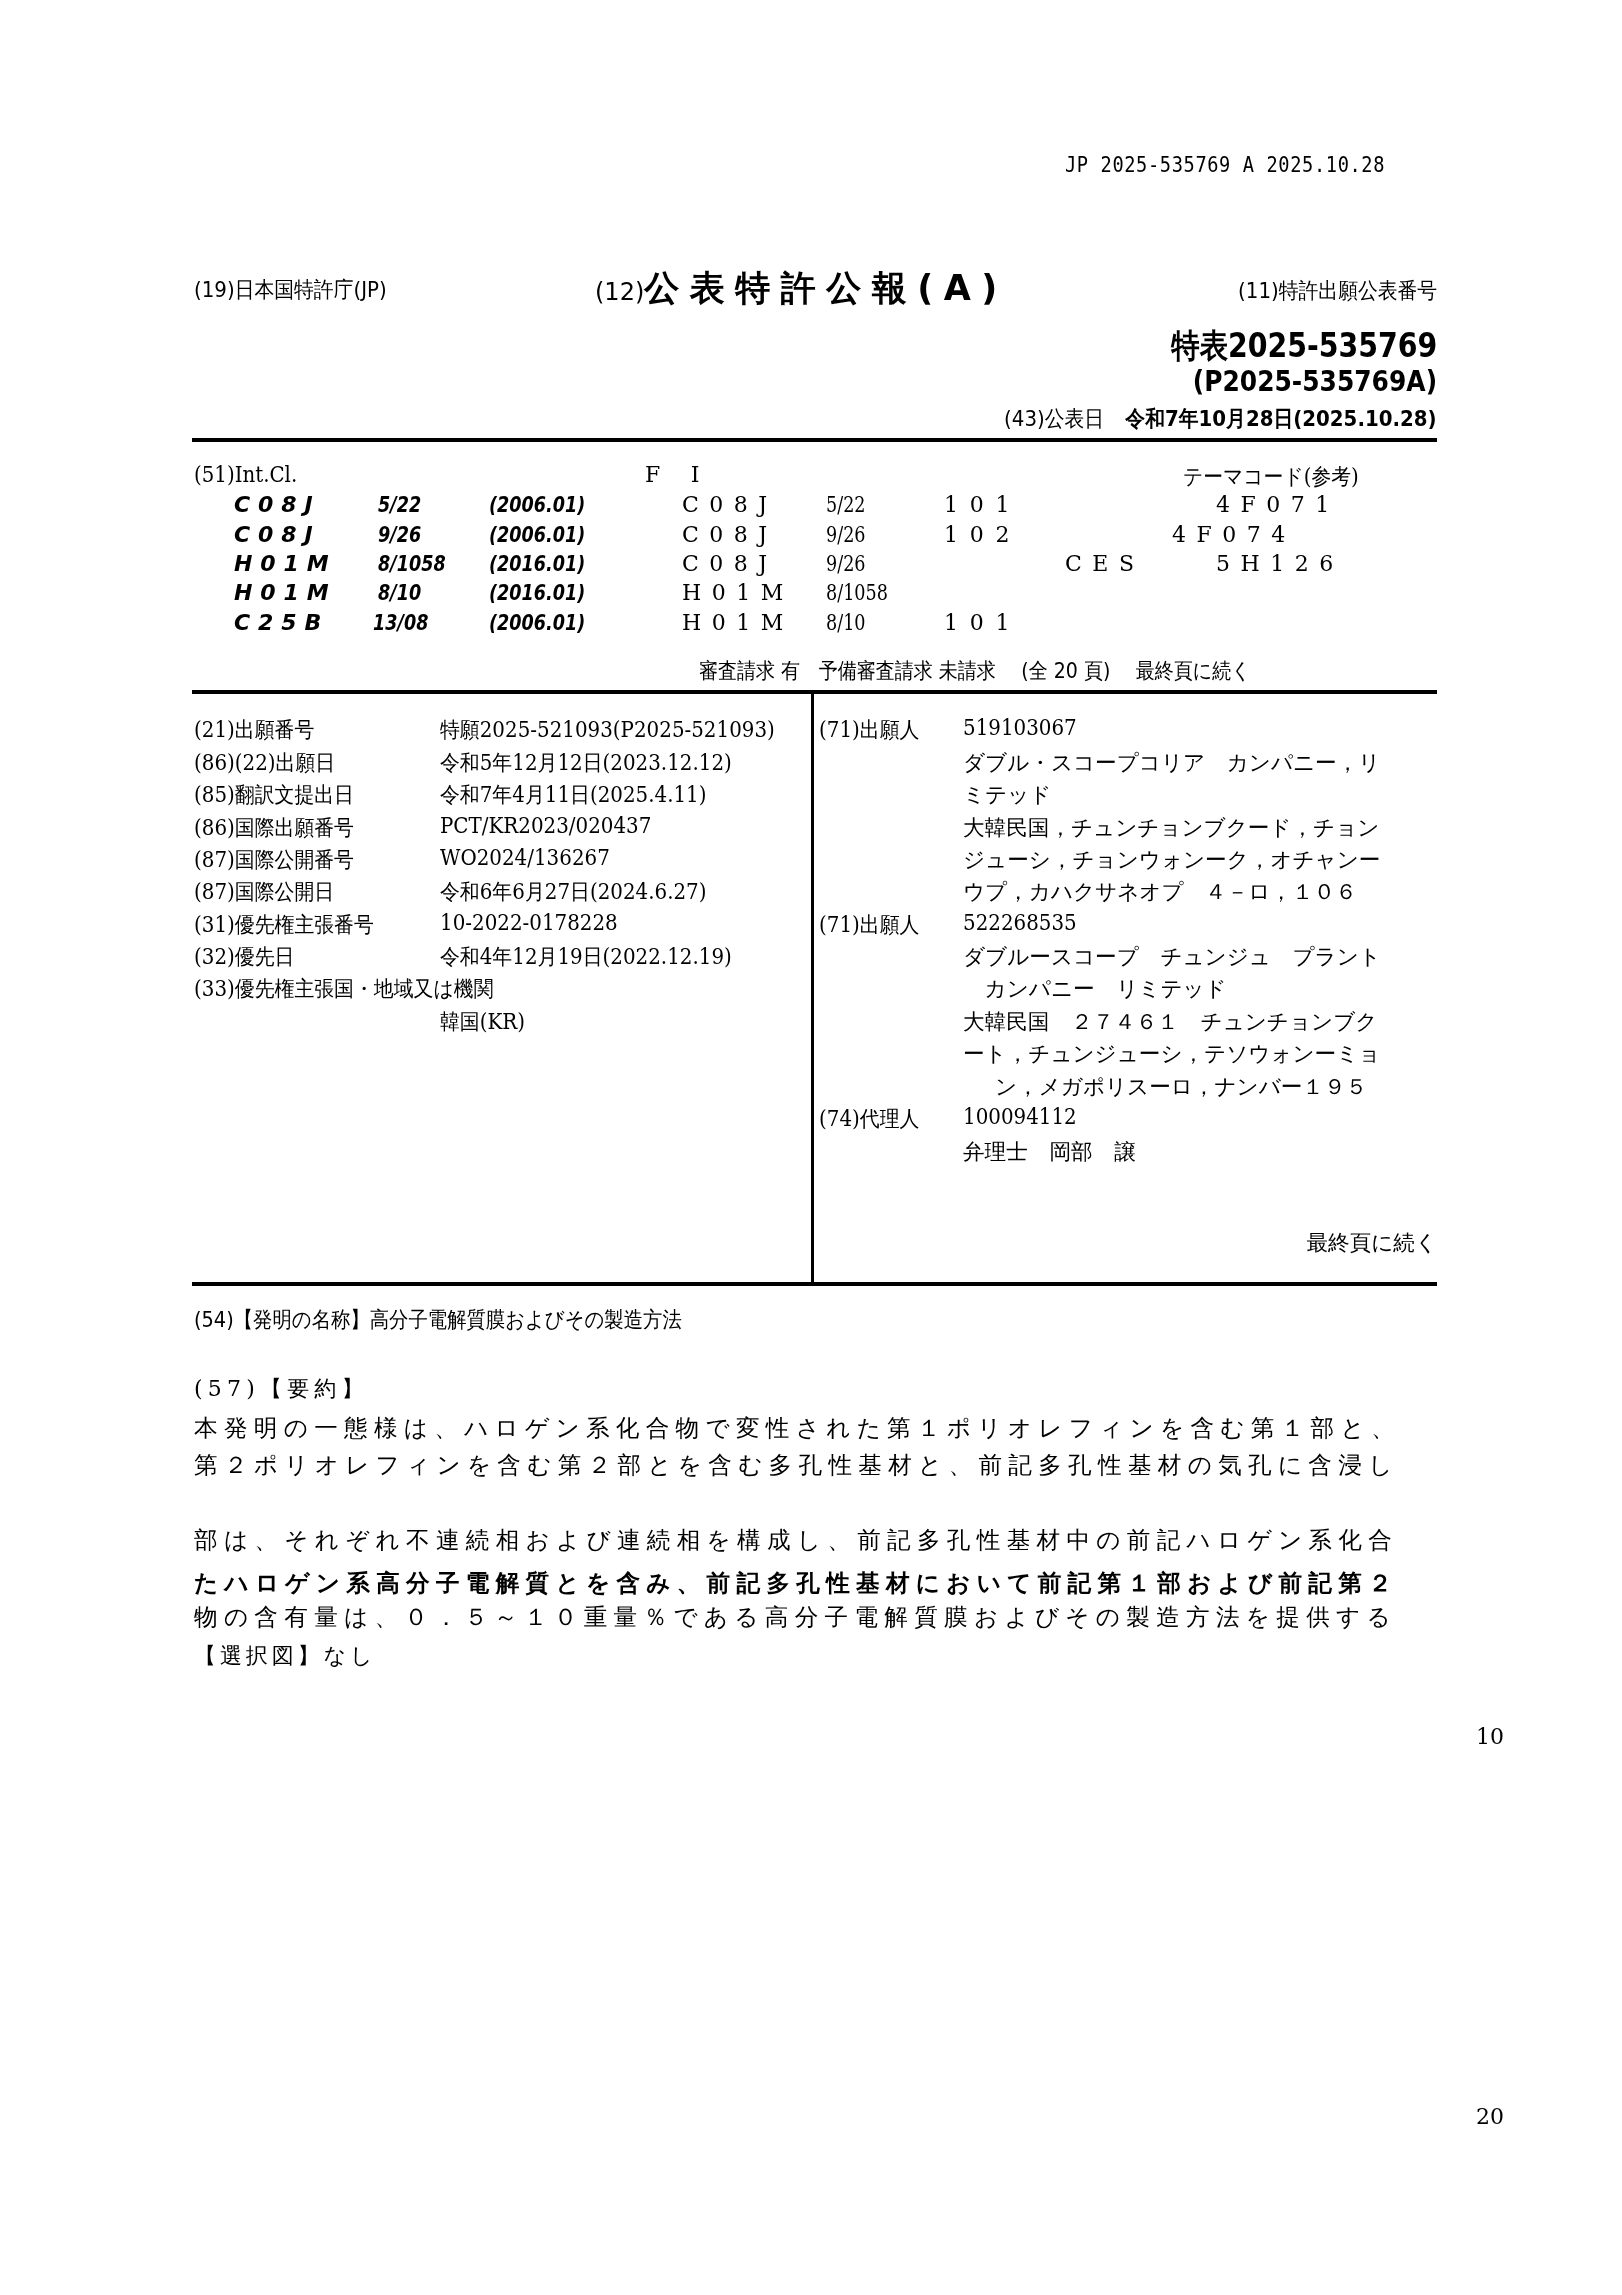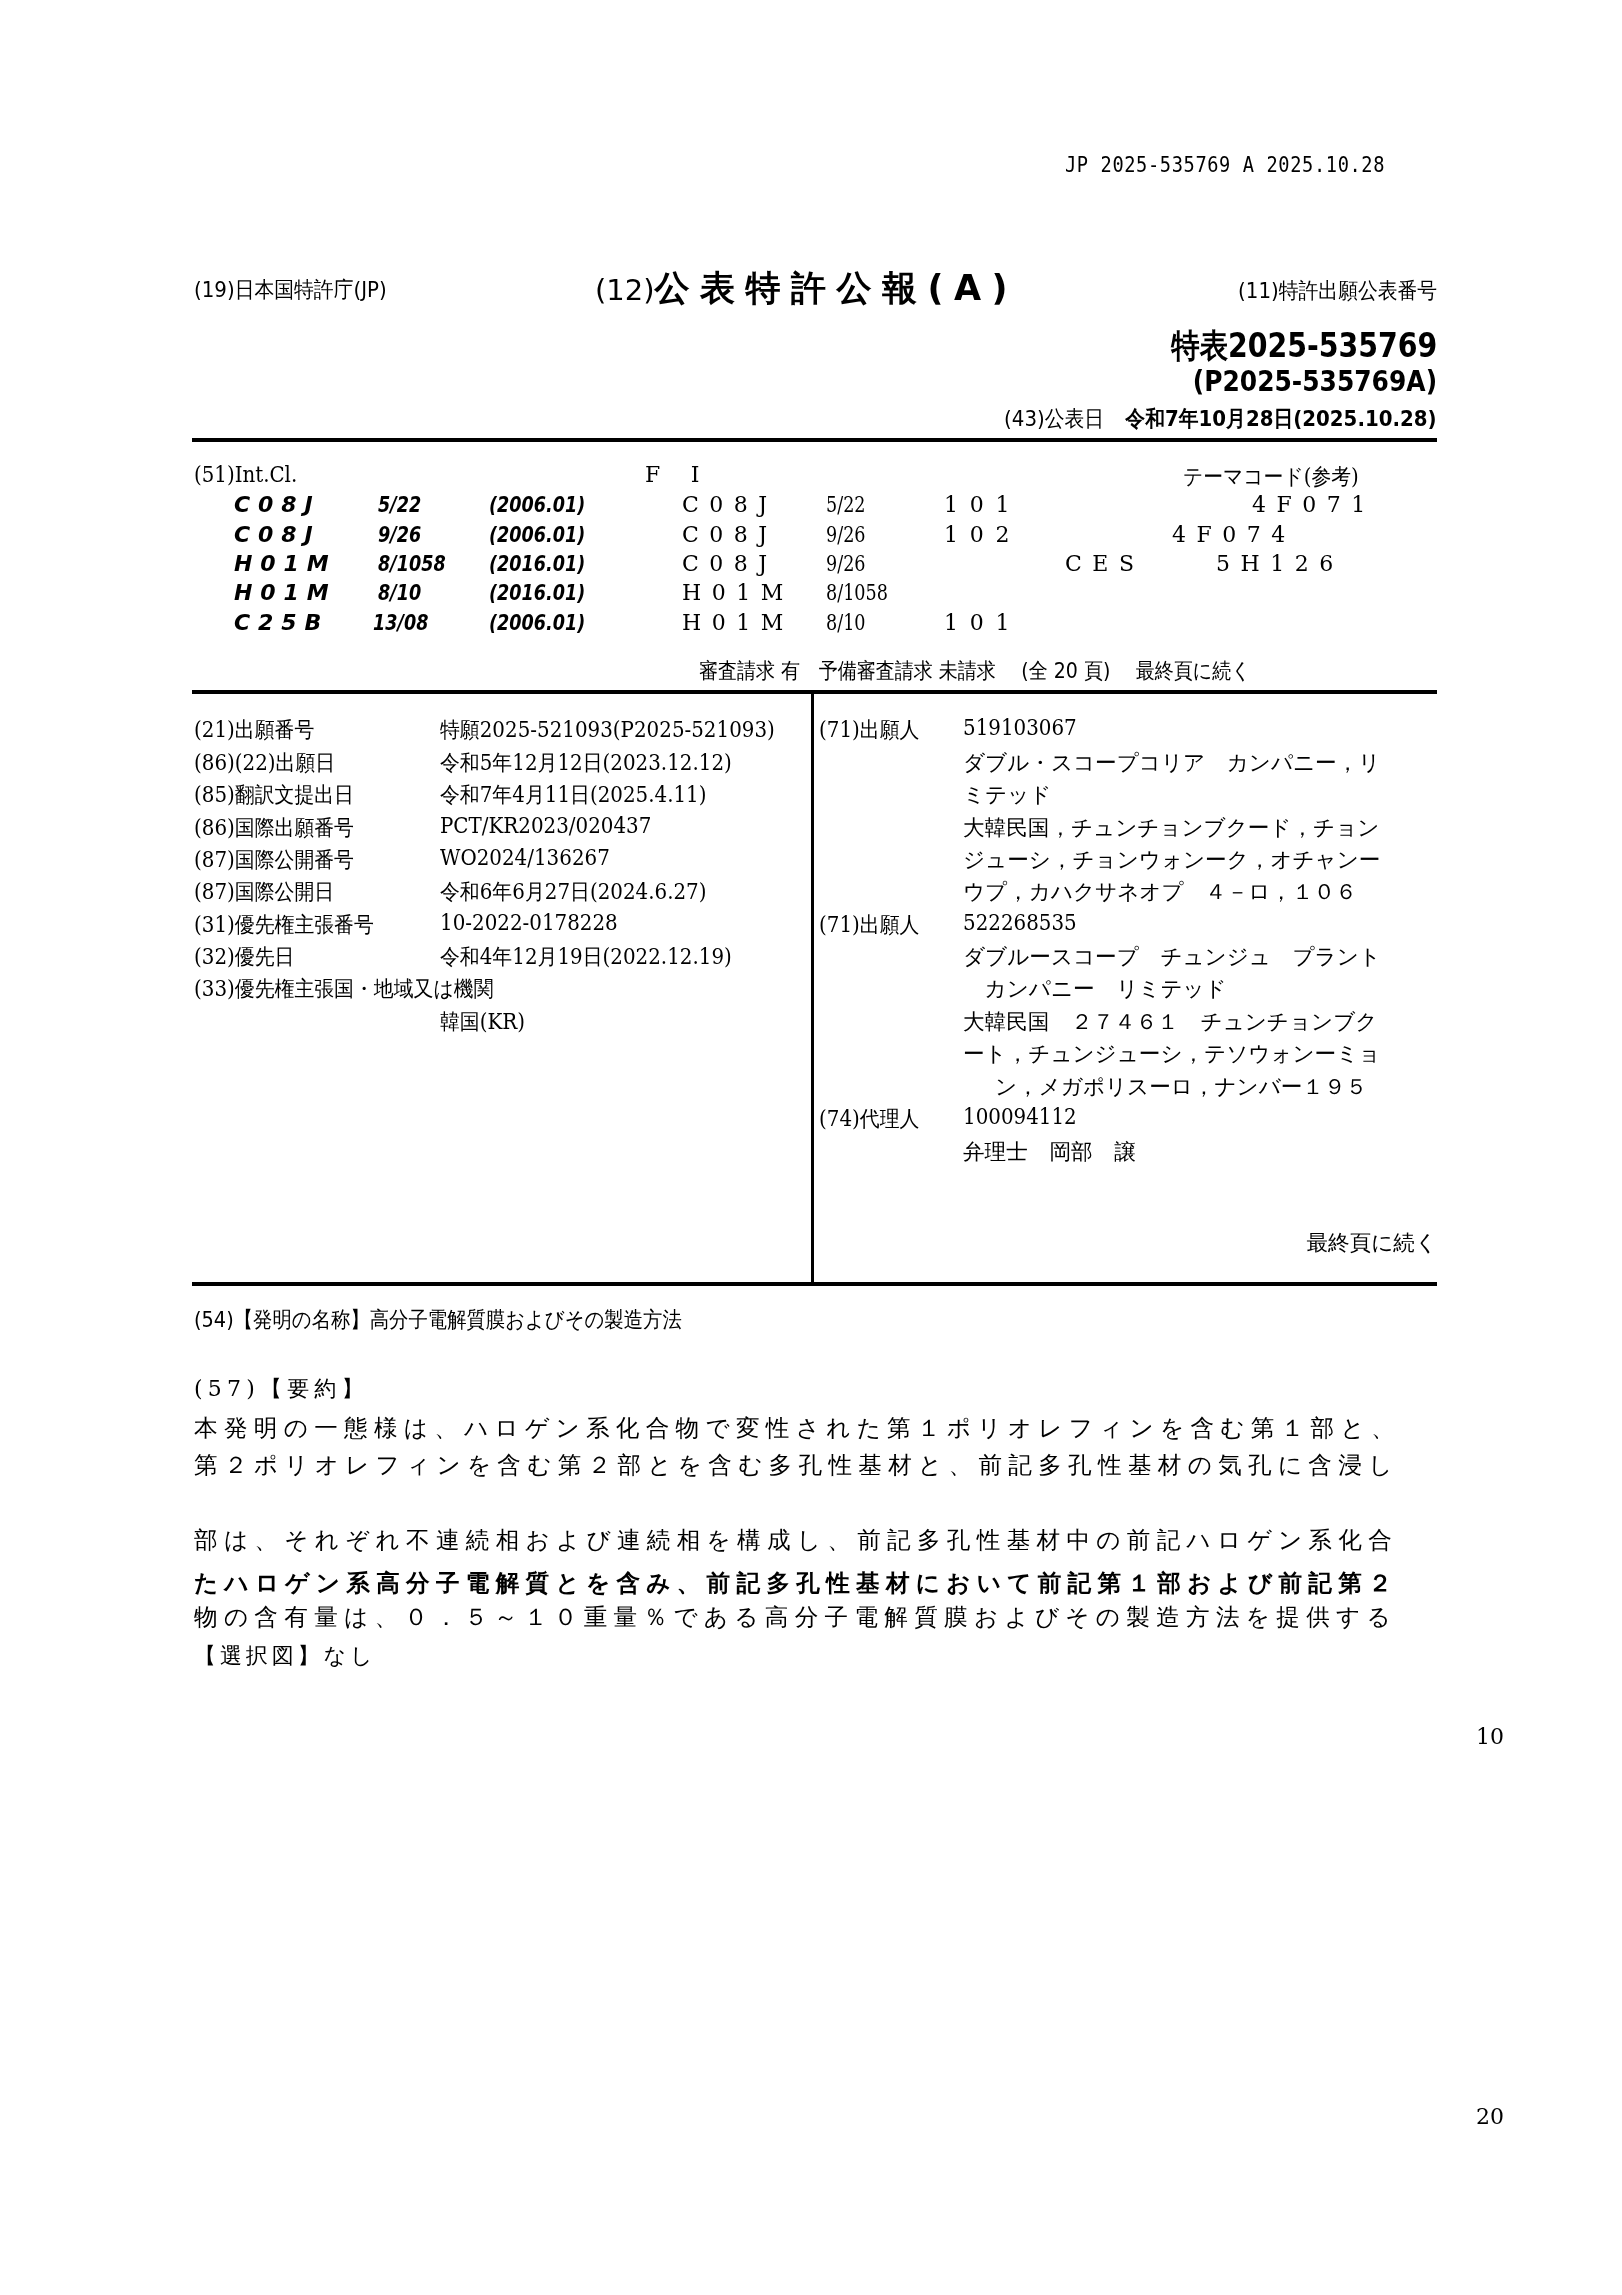--- a/index.html
+++ b/index.html
@@ -6,21 +6,21 @@
   body { width: 1623px; height: 2295px; position: relative; overflow: hidden; color: #000; font-family: "DejaVu Serif", "Liberation Serif", serif; }
   .abs { position: absolute; white-space: nowrap; }
   .mono { font-family: "DejaVu Sans Mono", "Liberation Mono", monospace; }
   .sans { font-family: "DejaVu Sans", "Liberation Sans", sans-serif; }
   .serif { font-family: "DejaVu Serif", "Liberation Serif", serif; }
   .rule { position: absolute; background: #000; }
 
   #header-code { left: 1065px; top: 152px; font-size: 22px; letter-spacing: 0.7px; transform: scaleX(0.85); transform-origin: left top; }
   #office { left: 194px; top: 275px; font-size: 22px; transform: scaleX(0.9); transform-origin: left top; }
   #doc-title { left: 595px; top: 265px; font-size: 35px; font-weight: bold; letter-spacing: 10.5px; }
-  #doc-title .num { font-size: 29px; font-weight: normal; letter-spacing: 0; }
+  #doc-title .num { font-size: 24px; font-weight: normal; letter-spacing: 0; }
   #pubno-label { right: 186px; top: 276px; font-size: 22px; transform: scaleX(0.9); transform-origin: right top; }
   #pubno { right: 186px; top: 324px; font-size: 33px; font-weight: bold; transform: scaleX(0.86); transform-origin: right top; }
   #pubno-p { right: 186px; top: 364px; font-size: 29px; font-weight: bold; transform: scaleX(0.86); transform-origin: right top; }
   #pubdate { right: 186px; top: 404px; font-size: 22px; transform: scaleX(0.9); transform-origin: right top; }
   #pubdate .lbl { margin-right: 23.6px; font-weight: normal; }
   #pubdate .val { font-weight: bold; }
 
   .cls { font-size: 22px; }
   .cls-it { font-family: "DejaVu Sans", "Liberation Sans", sans-serif; font-style: italic; font-weight: bold; font-size: 22px; }
   .cls-row { position: absolute; height: 29px; }
@@ -100,21 +100,21 @@
   <span class="abs serif cls" style="left:944px; letter-spacing:11.8px;"></span>
   <span class="abs serif cls" style="left:1065px; letter-spacing:10.5px;"></span>
 </div>
 <div class="cls-row" style="left:0; top:610px;">
   <span class="abs serif cls" style="left:682px; letter-spacing:10.5px;">H01M</span>
   <span class="abs serif cls" style="left:826px; transform:scaleX(0.8); transform-origin:left top;">8/10</span>
   <span class="abs serif cls" style="left:944px; letter-spacing:11.8px;">101</span>
   <span class="abs serif cls" style="left:1065px; letter-spacing:10.5px;"></span>
 </div>
 
-<div class="abs serif cls" style="left:1252px; top:492px; letter-spacing:10.5px;">4F071</div>
+<div class="abs serif cls" style="left:1216px; top:492px; letter-spacing:10.5px;">4F071</div>
 <div class="abs serif cls" style="left:1172px; top:522px; letter-spacing:10.5px;">4F074</div>
 <div class="abs serif cls" style="left:1216px; top:551px; letter-spacing:10.5px;">5H126</div>
 
 <div class="abs sans" style="left:699px; top:656px; font-size:21.6px; transform:scaleX(0.88); transform-origin:left top;">
   <span>審査請求 有</span>
   <span style="margin-left:14.4px;">予備審査請求 未請求</span>
   <span style="margin-left:22px;">(全 20 頁)</span>
   <span style="margin-left:22px;">最終頁に続く</span>
 </div>
 

